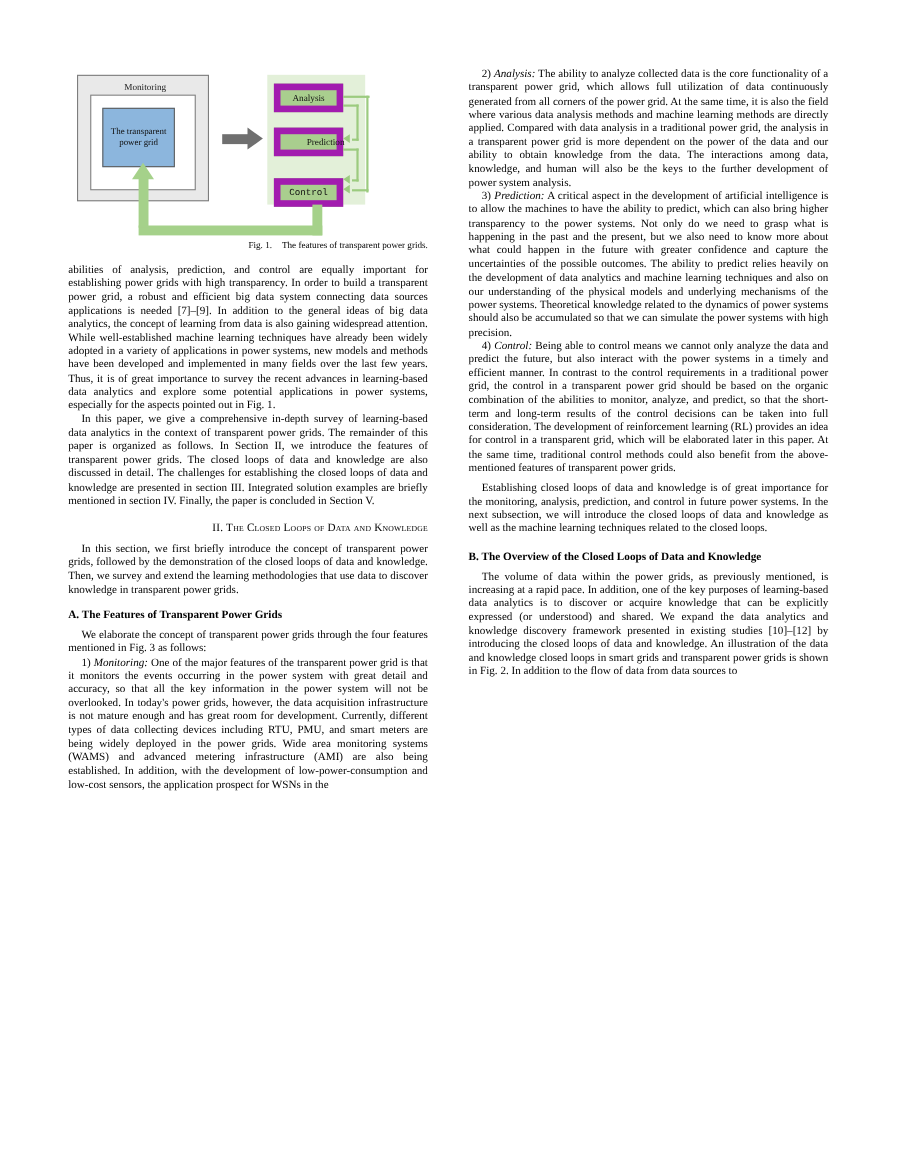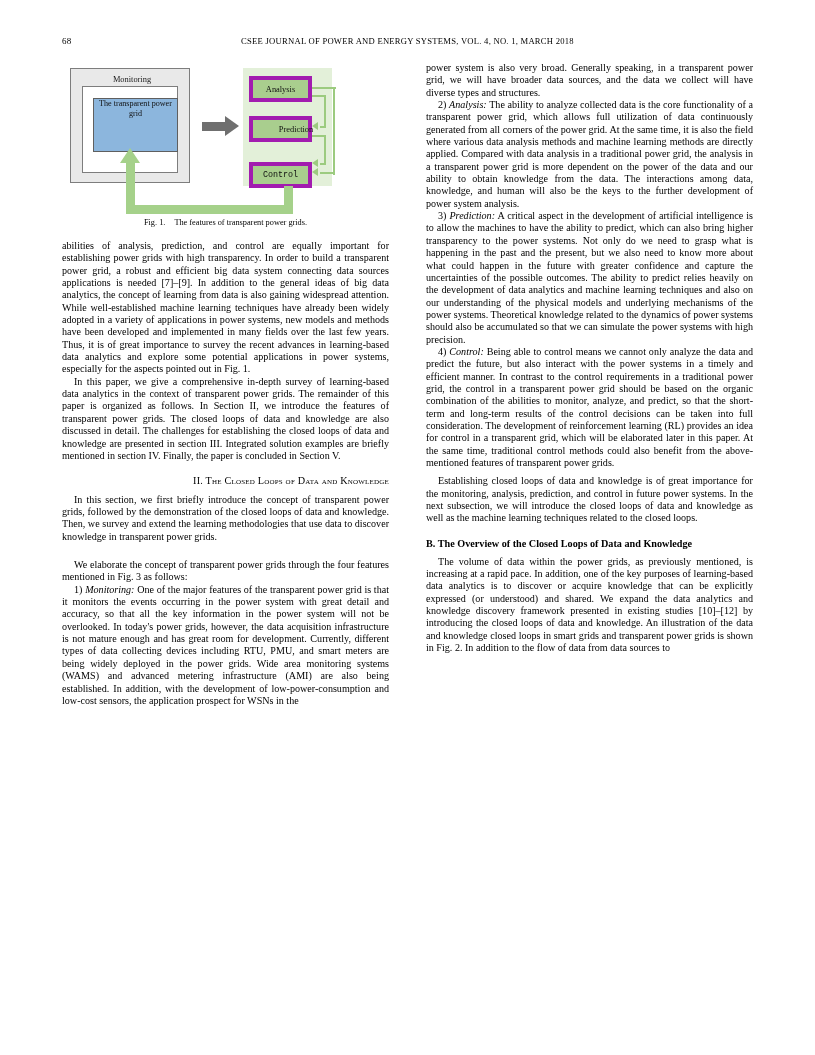--- a/index.html
+++ b/index.html
@@ -135,26 +135,27 @@
     width: 96px;
     height: 87px;
     background: #ffffff;
     border: 1px solid #7d7d7d;
     box-sizing: border-box;
   }
   .grid-box {
     position: absolute;
     left: 31px;
     top: 36px;
-    width: 85px;
+    width: 66px;
     height: 54px;
     background: #8cb6dd;
     border: 1px solid #5f5f5f;
     box-sizing: border-box;
     display: flex;
+    align-items: center;
     justify-content: center;
   }
   .grid-box-text {
     font-size: 8.1px;
     line-height: 10.4px;
     text-align: center;
     color: #101010;
   }
 
   
@@ -166,21 +167,21 @@
     height: 118px;
     background: #e3f0d9;
     box-sizing: border-box;
   }
   .apa-box {
     position: absolute;
     left: 187px;
     width: 63px;
     height: 26px;
     background: #a9ce8e;
-    border: 4px solid #a21caf;
+    border: 6px solid #a21caf;
     box-sizing: border-box;
     display: flex;
     align-items: center;
     justify-content: center;
   }
   .apa-box span {
     font-size: 8.4px;
     color: #101010;
   }
   .apa-analysis   { top: 14px; }
@@ -251,34 +252,30 @@
   }
   .tgh-pred { left: 250px; top: 60px; }
   .tgh-ctl1 { left: 250px; top: 97px; }
   .tgh-ctl2 { left: 250px; top: 106px; }
 
   .fig-caption {
     margin: 0;
     padding-top: 6px;
     font-size: 8.3px;
     line-height: 10px;
-    text-align: center;
+    text-align: right;
     color: #000;
   }
   .fig-caption .fc-label { margin-right: 9px; }
 </style>
 </head>
 <body>
 
 <div class="page">
 
-  <div class="running-head">
-    <div class="folio">68</div>
-    <div class="journal-title">CSEE JOURNAL OF POWER AND ENERGY SYSTEMS, VOL. 4, NO. 1, MARCH 2018</div>
-  </div>
 
   <div class="columns">
 
     <div class="col col-left">
 
       <div class="figure-block">
         <div class="figure-art">
 
           <div class="mon-panel"></div>
           <div class="mon-label">Monitoring</div>
@@ -332,30 +329,30 @@
       <p class="para noindent">abilities of analysis, prediction, and control are equally important for establishing power grids with high transparency. In order to build a transparent power grid, a robust and efficient big data system connecting data sources applications is needed [7]–[9]. In addition to the general ideas of big data analytics, the concept of learning from data is also gaining widespread attention. While well-established machine learning techniques have already been widely adopted in a variety of applications in power systems, new models and methods have been developed and implemented in many fields over the last few years. Thus, it is of great importance to survey the recent advances in learning-based data analytics and explore some potential applications in power systems, especially for the aspects pointed out in Fig. 1.</p>
       <p class="para">In this paper, we give a comprehensive in-depth survey of learning-based data analytics in the context of transparent power grids. The remainder of this paper is organized as follows. In Section II, we introduce the features of transparent power grids. The closed loops of data and knowledge are also discussed in detail. The challenges for establishing the closed loops of data and knowledge are presented in section III. Integrated solution examples are briefly mentioned in section IV. Finally, the paper is concluded in Section V.</p>
 
       <div class="spacer-12"></div>
       <h2 class="sec-head">II.  The Closed Loops of Data and Knowledge</h2>
       <div class="spacer-6"></div>
 
       <p class="para">In this section, we first briefly introduce the concept of transparent power grids, followed by the demonstration of the closed loops of data and knowledge. Then, we survey and extend the learning methodologies that use data to discover knowledge in transparent power grids.</p>
 
       <div class="spacer-10"></div>
+      <h3 class="subsec-head">A.  The Features of Transparent Power Grids</h3>
       <div class="spacer-6"></div>
 
       <p class="para">We elaborate the concept of transparent power grids through the four features mentioned in Fig. 3 as follows:</p>
 
       <p class="para"><span>1)</span> <span class="it">Monitoring:</span><span> One of the major features of the transparent power grid is that it monitors the events occurring in the power system with great detail and accuracy, so that all the key information in the power system will not be overlooked. In today's power grids, however, the data acquisition infrastructure is not mature enough and has great room for development. Currently, different types of data collecting devices including RTU, PMU, and smart meters are being widely deployed in the power grids. Wide area monitoring systems (WAMS) and advanced metering infrastructure (AMI) are also being established. In addition, with the development of low-power-consumption and low-cost sensors, the application prospect for WSNs in the</span></p>
     </div>
 
     <div class="col col-right">
 
-      <p class="para noindent">power system is also very broad. Generally speaking, in a transparent power grid, we will have broader data sources, and the data we collect will have diverse types and structures.</p>
 
       <p class="para"><span>2)</span> <span class="it">Analysis:</span><span> The ability to analyze collected data is the core functionality of a transparent power grid, which allows full utilization of data continuously generated from all corners of the power grid. At the same time, it is also the field where various data analysis methods and machine learning methods are directly applied. Compared with data analysis in a traditional power grid, the analysis in a transparent power grid is more dependent on the power of the data and our ability to obtain knowledge from the data. The interactions among data, knowledge, and human will also be the keys to the further development of power system analysis.</span></p>
 
       <p class="para"><span>3)</span> <span class="it">Prediction:</span><span> A critical aspect in the development of artificial intelligence is to allow the machines to have the ability to predict, which can also bring higher transparency to the power systems. Not only do we need to grasp what is happening in the past and the present, but we also need to know more about what could happen in the future with greater confidence and capture the uncertainties of the possible outcomes. The ability to predict relies heavily on the development of data analytics and machine learning techniques and also on our understanding of the physical models and underlying mechanisms of the power systems. Theoretical knowledge related to the dynamics of power systems should also be accumulated so that we can simulate the power systems with high precision.</span></p>
 
       <p class="para"><span>4)</span> <span class="it">Control:</span><span> Being able to control means we cannot only analyze the data and predict the future, but also interact with the power systems in a timely and efficient manner. In contrast to the control requirements in a traditional power grid, the control in a transparent power grid should be based on the organic combination of the abilities to monitor, analyze, and predict, so that the short-term and long-term results of the control decisions can be taken into full consideration. The development of reinforcement learning (RL) provides an idea for control in a transparent grid, which will be elaborated later in this paper. At the same time, traditional control methods could also benefit from the above-mentioned features of transparent power grids.</span></p>
 
       <div class="spacer-6"></div>
       <p class="para">Establishing closed loops of data and knowledge is of great importance for the monitoring, analysis, prediction, and control in future power systems. In the next subsection, we will introduce the closed loops of data and knowledge as well as the machine learning techniques related to the closed loops.</p>
 

